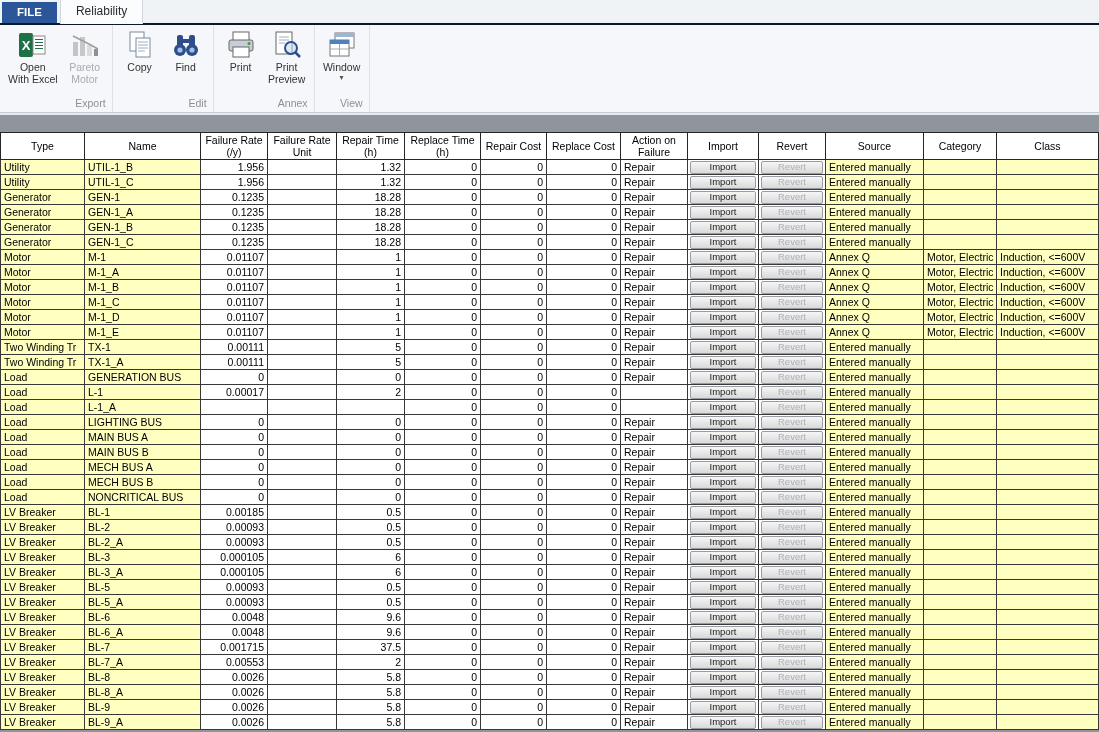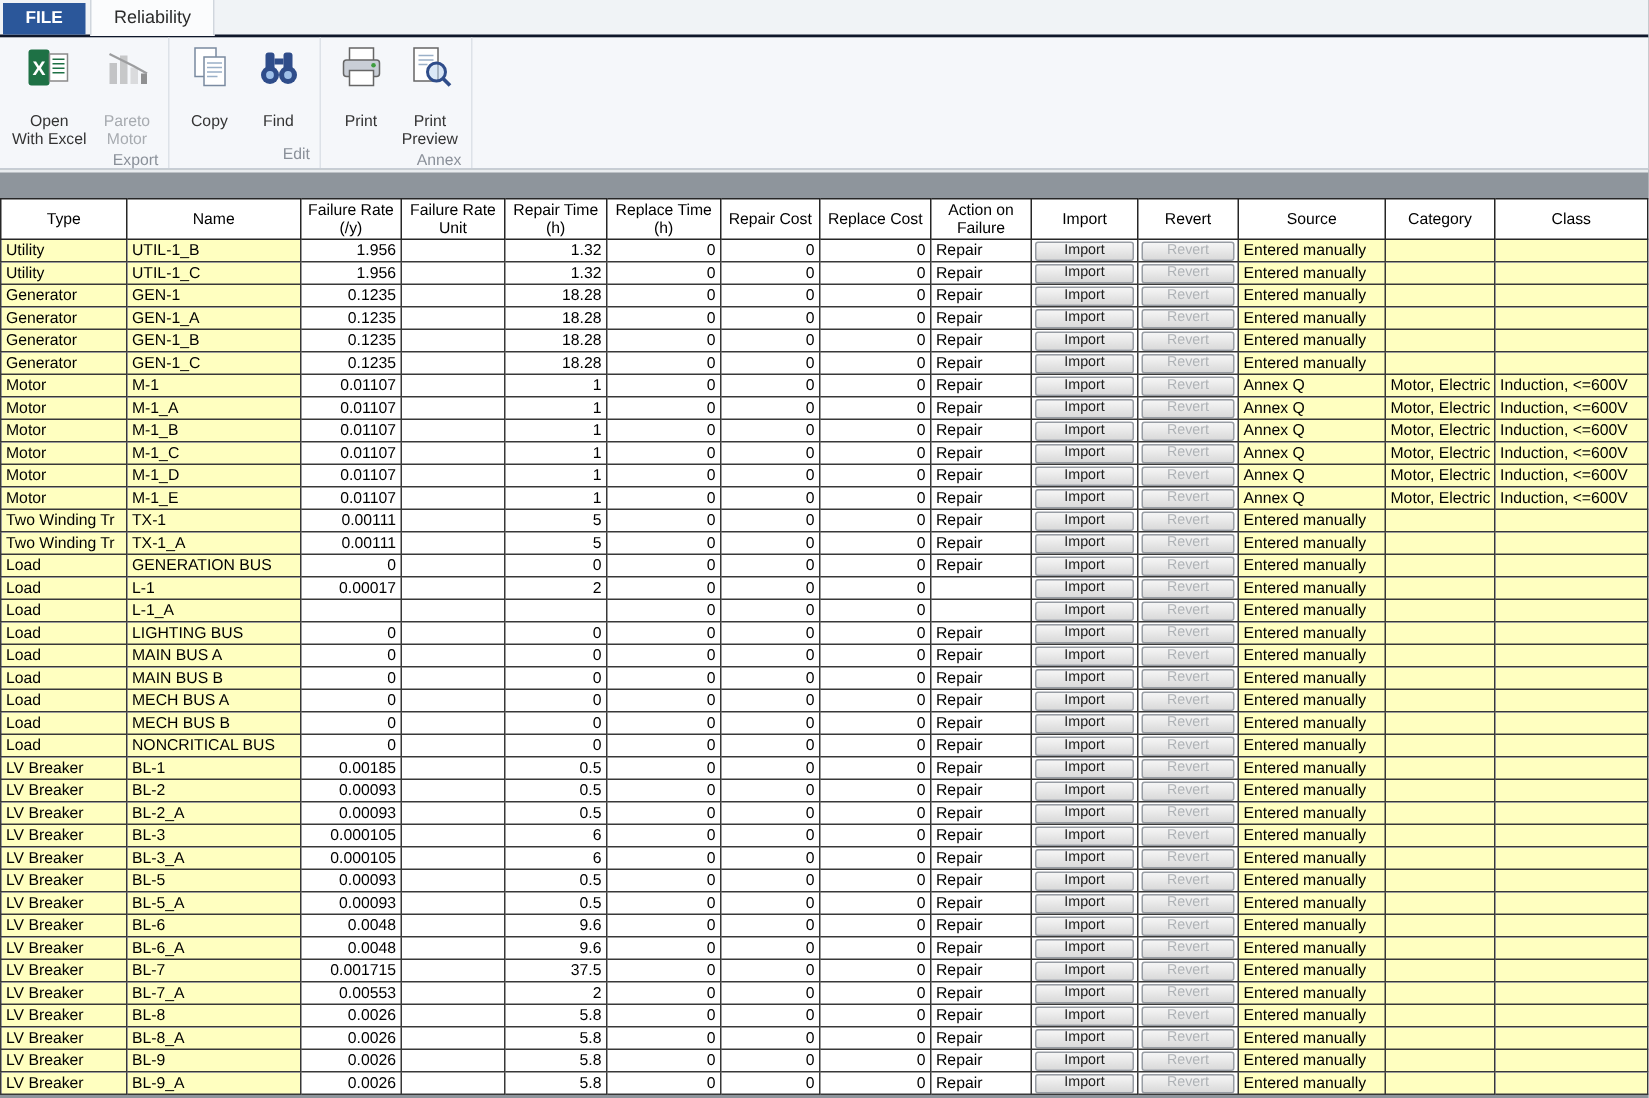--- a/index.html
+++ b/index.html
@@ -29,21 +29,21 @@
     border-bottom:1px solid #c7cdd5;
   }
   .rgroup { display:flex; flex-direction:column; border-right:1px solid #dde2e8; padding:1px 4px 0; }
   .rbuttons { flex:1; display:flex; align-items:flex-start; }
   .rbtn {
     min-width:46px; padding:3px 4px 0; display:flex; flex-direction:column; align-items:center;
     font-size:10.5px; color:#333; text-align:center; cursor:default;
   }
   .ricon { width:32px; height:32px; display:block; }
   .ricon svg { width:32px; height:32px; display:block; }
-  .rlabel { white-space:pre-line; line-height:12px; margin-top:14px; }
+  .rlabel { white-space:pre-line; line-height:12px; margin-top:0; }
   .caret { font-size:8px; line-height:8px; color:#555; margin-top:1px; }
   .rbtn.disabled { color:#a7abb0; }
   .rbtn.disabled .ricon { filter:grayscale(1) opacity(.5); }
   .rgroup-label { text-align:right; font-size:10.5px; color:#8a9099; padding:2px 2px 3px; }
 
   
   .band { height:18px; background:#8e959c; border-top:2px solid #e8ebee; }
 
   
   .gridwrap { position:absolute; left:0; top:132px; width:1099px; background:#8b5cf6; }
@@ -163,20 +163,38 @@
                 <path d="M24.5 23.5l4.5 4.5" stroke="#2f4d8a" stroke-width="2.5"></path>
               </svg>
           </span>
           <span class="rlabel">Print
 Preview</span>
         </div>
       </div>
       <div class="rgroup-label">Annex</div>
     </div>
 
+    <div class="rgroup">
+      <div class="rbuttons">
+        <div class="rbtn">
+          <span class="ricon">
+            <svg viewBox="0 0 32 32">
+                <rect x="9" y="4" width="19" height="15" fill="#fff" stroke="#777"></rect>
+                <rect x="9" y="4" width="19" height="4" fill="#9db6d4"></rect>
+                <rect x="4" y="11" width="19" height="16" fill="#fff" stroke="#777"></rect>
+                <rect x="4" y="11" width="19" height="4" fill="#4f81bd"></rect>
+                <path d="M13.5 15v12M4 20h19" stroke="#aaa"></path>
+              </svg>
+          </span>
+          <span class="rlabel">Window</span>
+          <span class="caret">▾</span>
+        </div>
+      </div>
+      <div class="rgroup-label">View</div>
+    </div>
 
   </div>
 
   <div class="band"></div>
 
   <div class="gridwrap">
     <table class="grid">
         <colgroup>
           <col style="width: 84px;">
           <col style="width: 116px;">

